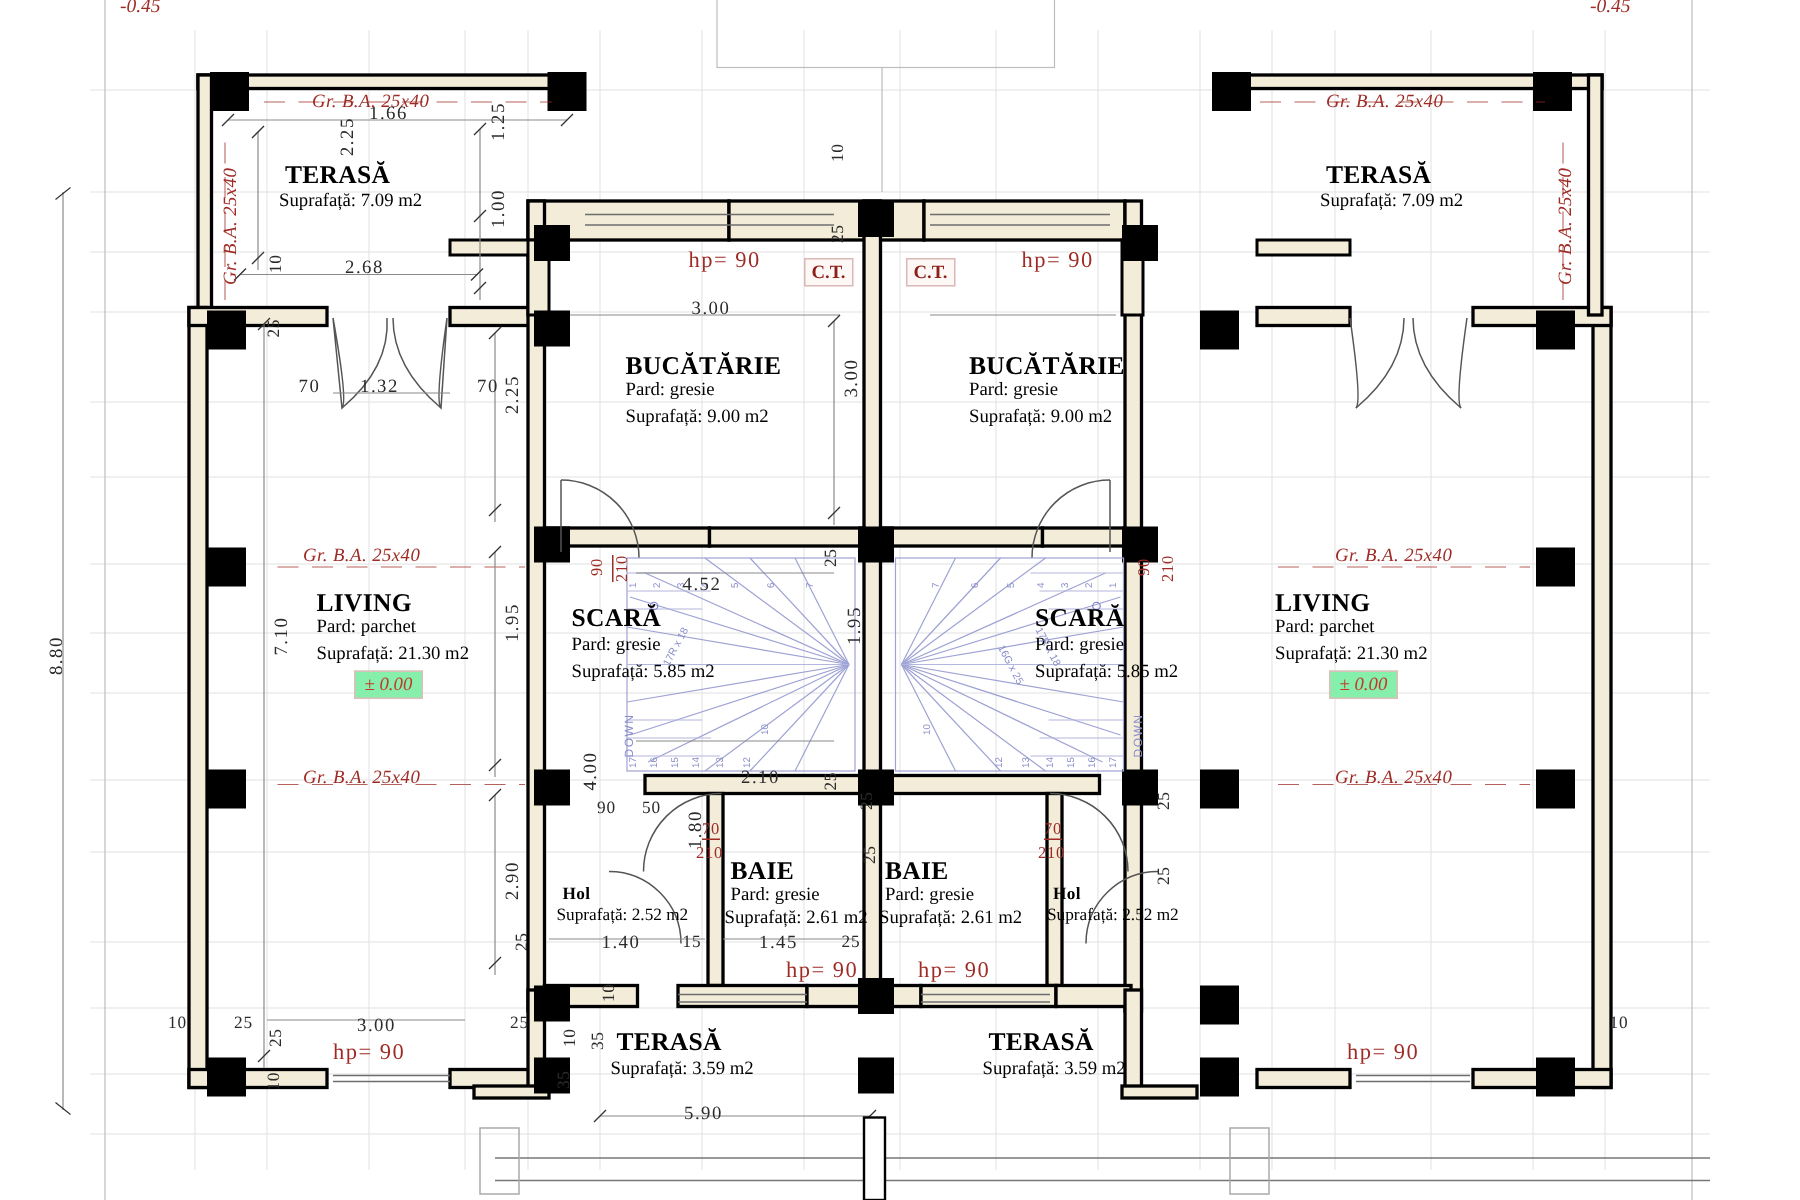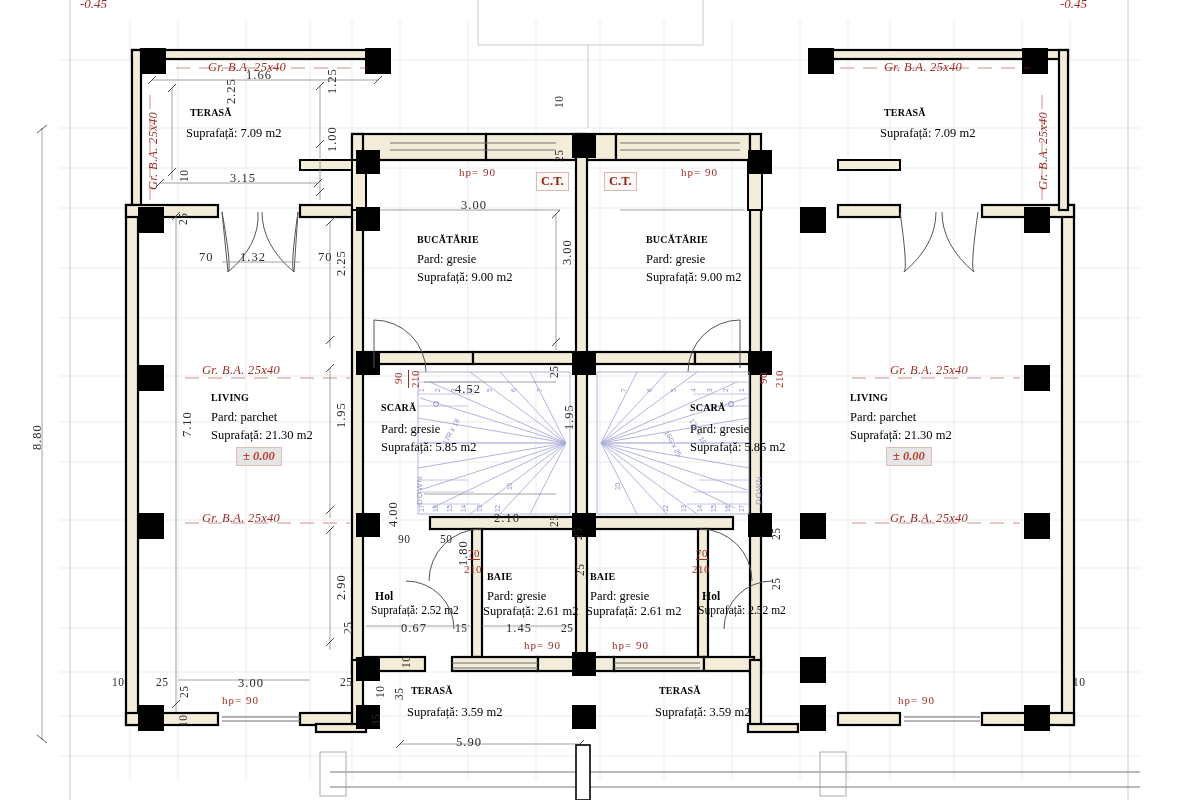--- a/index.html
+++ b/index.html
@@ -3,32 +3,32 @@
 <meta charset="utf-8">
 <style>
   html,body{margin:0;padding:0;background:#ffffff;}
   body{width:1200px;height:800px;overflow:hidden;
        font-family:"Liberation Serif",serif;color:#000;}
   #stage{position:relative;width:1200px;height:800px;background:#fff;}
   svg{position:absolute;left:0;top:0;}
 
   
   .lbl{position:absolute;white-space:nowrap;}
-  .room-name{font-family:"Liberation Serif",serif;font-weight:bold;font-size:10px;letter-spacing:.2px;}
+  .room-name{font-family:"Liberation Serif",serif;font-weight:bold;font-size:17px;letter-spacing:.2px;}
   .room-sub{font-family:"Liberation Serif",serif;font-size:12.5px;}
   .dim{font-family:"Liberation Serif",serif;font-size:12.5px;color:#2b2b2b;letter-spacing:1px;}
   .dim-sm{font-family:"Liberation Serif",serif;font-size:11.5px;color:#2b2b2b;letter-spacing:.5px;}
   .red-it{color:#9e2b25;font-style:italic;}
   .beam{font-family:"Liberation Serif",serif;font-style:italic;font-size:12.5px;color:#9e2b25;
         letter-spacing:.3px;}
-  .hp{font-family:"Liberation Serif",serif;font-size:11px;color:#9e2b25;letter-spacing:1px;}
+  .hp{font-family:"Liberation Serif",serif;font-size:15px;color:#9e2b25;letter-spacing:1px;}
   .ct{font-family:"Liberation Serif",serif;font-weight:bold;font-size:12.5px;color:#8c1f17;
       border:1px solid #d9b9b5;background:#fdf7f6;padding:1px 4px;}
   .lvlbox{font-family:"Liberation Serif",serif;font-style:italic;font-size:12.5px;color:#c0392b;
-      border:1px solid #e0bdb8;background:#e5e5e5;padding:1px 6px;font-weight:bold;}
+      border:1px solid #e0bdb8;background:#86efac;padding:1px 6px;}
   .door-dim{font-family:"Liberation Serif",serif;font-size:11px;color:#9e2b25;letter-spacing:.5px;}
   .rot90{transform:rotate(-90deg);transform-origin:left top;}
   .stair-num{font-family:"Liberation Sans",sans-serif;font-size:6.5px;fill:#8b8fc9;}
 </style>
 </head>
 <body>
 
 <div id="stage">
 
 <svg width="1200" height="800" viewBox="0 0 1200 800">
@@ -459,21 +459,21 @@
 <div class="lbl ct" style="left:604px;top:172px;">C.T.</div>
 
 <div class="lbl hp" style="left:459px;top:166px;">hp= 90</div>
 <div class="lbl hp" style="left:681px;top:166px;">hp= 90</div>
 <div class="lbl hp" style="left:524px;top:639px;">hp= 90</div>
 <div class="lbl hp" style="left:612px;top:639px;">hp= 90</div>
 <div class="lbl hp" style="left:222px;top:694px;">hp= 90</div>
 <div class="lbl hp" style="left:898px;top:694px;">hp= 90</div>
 
 <div class="lbl dim" style="left:246px;top:68px;">1.66</div>
-<div class="lbl dim" style="left:230px;top:171px;">3.15</div>
+<div class="lbl dim" style="left:230px;top:171px;">2.68</div>
 <div class="lbl dim rot90" style="left:224px;top:104px;">2.25</div>
 <div class="lbl dim rot90" style="left:325px;top:94px;">1.25</div>
 <div class="lbl dim rot90" style="left:325px;top:152px;">1.00</div>
 <div class="lbl dim-sm rot90" style="left:178px;top:182px;">10</div>
 
 <div class="lbl dim-sm rot90" style="left:177px;top:225px;">25</div>
 <div class="lbl dim" style="left:199px;top:250px;">70</div>
 <div class="lbl dim" style="left:240px;top:250px;">1.32</div>
 <div class="lbl dim" style="left:318px;top:250px;">70</div>
 <div class="lbl dim rot90" style="left:180px;top:437px;">7.10</div>
@@ -495,23 +495,23 @@
 <div class="lbl dim-sm rot90" style="left:342px;top:634px;">25</div>
 <div class="lbl dim rot90" style="left:386px;top:527px;">4.00</div>
 <div class="lbl dim-sm rot90" style="left:548px;top:378px;">25</div>
 <div class="lbl dim-sm rot90" style="left:548px;top:527px;">25</div>
 <div class="lbl dim rot90" style="left:562px;top:430px;">1.95</div>
 
 <div class="lbl dim" style="left:455px;top:382px;">4.52</div>
 <div class="lbl dim" style="left:494px;top:511px;">2.10</div>
 
 <div class="lbl dim-sm" style="left:398px;top:533px;">90</div>
-<div class="lbl dim-sm" style="left:440px;top:533px;">50</div>
+<div class="lbl dim-sm" style="left:428px;top:533px;">50</div>
 <div class="lbl dim rot90" style="left:456px;top:566px;">1.80</div>
-<div class="lbl dim" style="left:401px;top:621px;">0.67</div>
+<div class="lbl dim" style="left:401px;top:621px;">1.40</div>
 <div class="lbl dim-sm" style="left:455px;top:622px;">15</div>
 <div class="lbl dim" style="left:506px;top:621px;">1.45</div>
 <div class="lbl dim-sm" style="left:561px;top:622px;">25</div>
 <div class="lbl dim-sm rot90" style="left:574px;top:576px;">25</div>
 <div class="lbl dim-sm rot90" style="left:572px;top:540px;">25</div>
 
 <div class="lbl dim" style="left:456px;top:735px;">5.90</div>
 <div class="lbl dim-sm rot90" style="left:370px;top:726px;">35</div>
 <div class="lbl dim-sm rot90" style="left:400px;top:668px;">10</div>
 <div class="lbl dim-sm rot90" style="left:393px;top:700px;">35</div>

